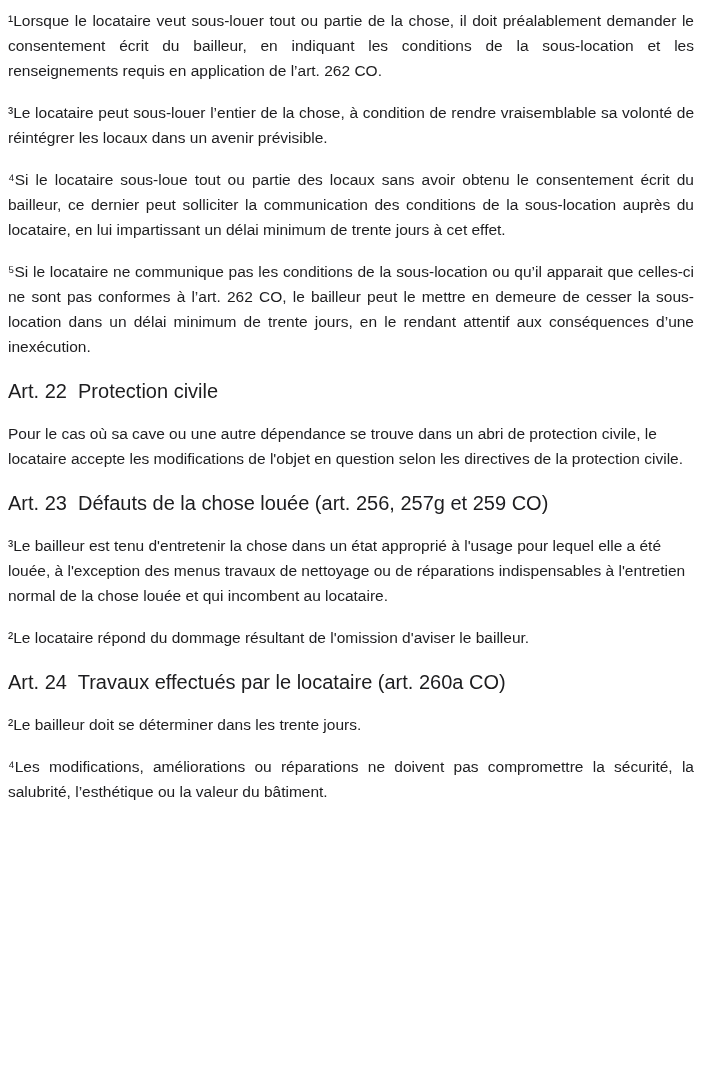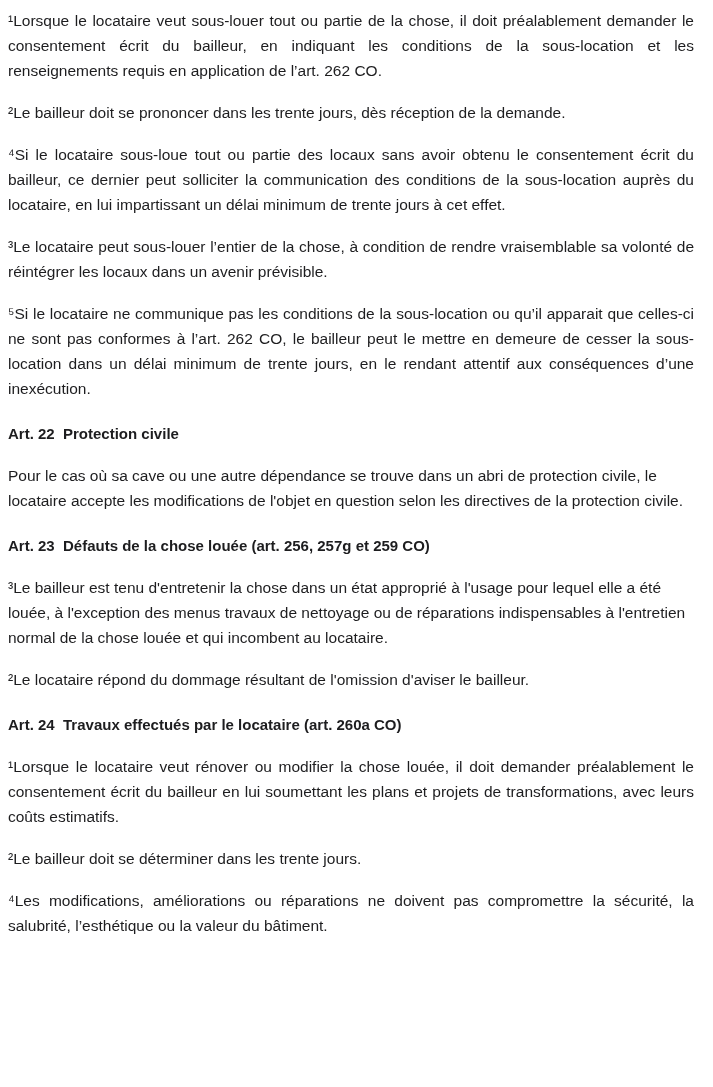--- a/index.html
+++ b/index.html
@@ -24,44 +24,42 @@
   .para {
     font-size: 15.5px;
     line-height: 25px;
     margin: 0 0 17px 0;
     text-align: left;
   }
   .justify {
     text-align: justify;
   }
   .heading {
-    font-size: 15px;
+    font-size: 20px;
     line-height: 25px;
-    font-weight: bold;
+    font-weight: normal;
     margin: 4px 0 17px 0;
     padding-top: 3px;
     white-space: pre-wrap;
   }
 </style>
 </head>
 <body>
 
 <div class="page">
 
   <p class="para justify">¹Lorsque le locataire veut sous-louer tout ou partie de la chose, il doit préalablement demander le consentement écrit du bailleur, en indiquant les conditions de la sous-location et les renseignements requis en application de l’art. 262 CO.</p>
-  <p class="para">²Le bailleur doit se prononcer dans les trente jours, dès réception de la demande.</p>
+  <p class="para justify">³Le locataire peut sous-louer l’entier de la chose, à condition de rendre vraisemblable sa volonté de réintégrer les locaux dans un avenir prévisible.</p>
   <p class="para justify">⁴Si le locataire sous-loue tout ou partie des locaux sans avoir obtenu le consentement écrit du bailleur, ce dernier peut solliciter la communication des conditions de la sous-location auprès du locataire, en lui impartissant un délai minimum de trente jours à cet effet.</p>
-  <p class="para justify">³Le locataire peut sous-louer l’entier de la chose, à condition de rendre vraisemblable sa volonté de réintégrer les locaux dans un avenir prévisible.</p>
   <p class="para justify">⁵Si le locataire ne communique pas les conditions de la sous-location ou qu’il apparait que celles-ci ne sont pas conformes à l’art. 262 CO, le bailleur peut le mettre en demeure de cesser la sous-location dans un délai minimum de trente jours, en le rendant attentif aux conséquences d’une inexécution.</p>
 
   <h2 class="heading">Art. 22  Protection civile</h2>
   <p class="para">Pour le cas où sa cave ou une autre dépendance se trouve dans un abri de protection civile, le locataire accepte les modifications de l'objet en question selon les directives de la protection civile.</p>
 
   <h2 class="heading">Art. 23  Défauts de la chose louée (art. 256, 257g et 259 CO)</h2>
   <p class="para">³Le bailleur est tenu d'entretenir la chose dans un état approprié à l'usage pour lequel elle a été louée, à l'exception des menus travaux de nettoyage ou de réparations indispensables à l'entretien normal de la chose louée et qui incombent au locataire.</p>
   <p class="para">²Le locataire répond du dommage résultant de l'omission d'aviser le bailleur.</p>
 
   <h2 class="heading">Art. 24  Travaux effectués par le locataire (art. 260a CO)</h2>
-  <p class="para justify">¹Lorsque le locataire veut rénover ou modifier la chose louée, il doit demander préalablement le consentement écrit du bailleur en lui soumettant les plans et projets de transformations, avec leurs coûts estimatifs.</p>
   <p class="para">²Le bailleur doit se déterminer dans les trente jours.</p>
   <p class="para justify">⁴Les modifications, améliorations ou réparations ne doivent pas compromettre la sécurité, la salubrité, l’esthétique ou la valeur du bâtiment.</p>
 
 </div>
 
 </body></html>

